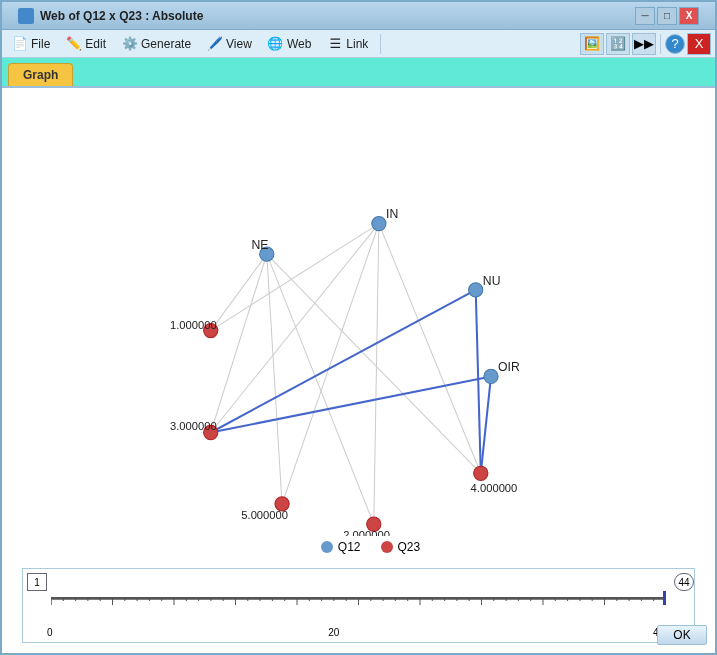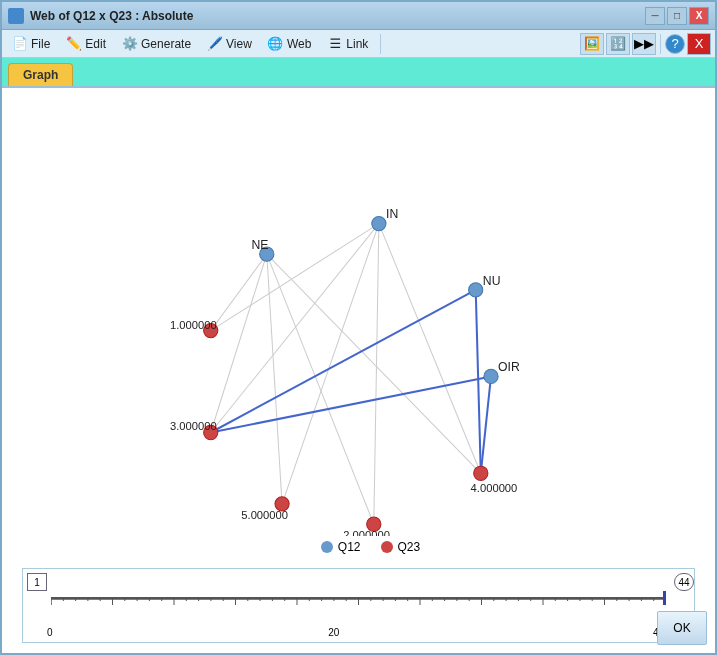--- a/index.html
+++ b/index.html
@@ -17,21 +17,21 @@
       background: #d6e8f5;
       border: 2px solid #7aaac8;
       display: flex;
       flex-direction: column;
     }
     .title-bar {
       height: 28px;
       background: linear-gradient(to bottom, #b8d6ee, #9bbfd9);
       display: flex;
       align-items: center;
-      padding: 0 6px;
+      padding: 0 16px;
       border-bottom: 1px solid #7aaac8;
       user-select: none;
     }
     .title-bar-icon {
       width: 16px;
       height: 16px;
       margin-right: 6px;
       background: #4488cc;
       border-radius: 2px;
     }
@@ -198,21 +198,21 @@
       position: absolute;
       background: white;
     }
     .ok-btn-area {
       position: absolute;
       bottom: 8px;
       right: 8px;
     }
     .ok-btn {
       width: 50px;
-      height: 34px;
+      height: 20px;
       background: linear-gradient(to bottom, #e8f4fc, #c0d8ec);
       border: 1px solid #9bbfd9;
       cursor: pointer;
       font-size: 12px;
       display: flex;
       align-items: center;
       justify-content: center;
       border-radius: 2px;
     }
   </style>

